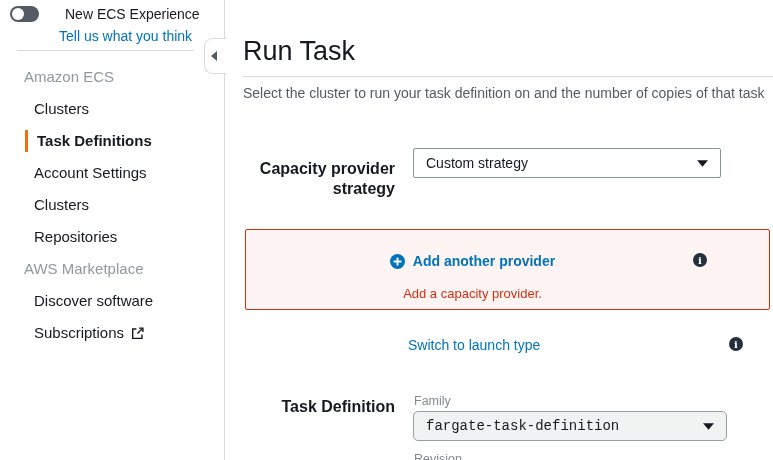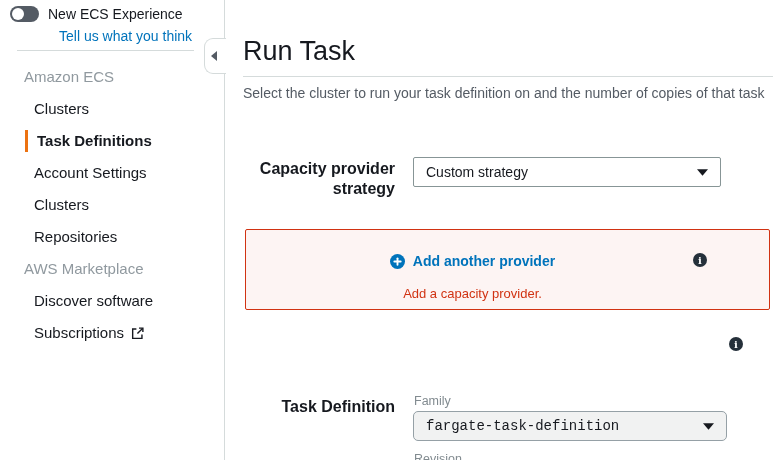--- a/index.html
+++ b/index.html
@@ -7,21 +7,21 @@
   body {
     font-family:"Liberation Sans", sans-serif;
     color:#16191f; background:#ffffff; position:relative;
   }
 
   
   .sidebar {
     position:absolute; left:0; top:0; width:225px; height:460px;
     background:#fff; border-right:1px solid #d5dbdb;
   }
-  .toggle-row { position:absolute; left:10px; top:6px; display:flex; align-items:center; gap:9px; }
+  .toggle-row { position:absolute; left:10px; top:6px; display:flex; align-items:center; gap:26px; }
   .toggle { width:29px; height:16px; border-radius:9px; background:#545b64; position:relative; cursor:pointer; flex:0 0 auto; }
   .toggle-knob { position:absolute; left:2px; top:2px; width:12px; height:12px; border-radius:50%; background:#fff; }
   .toggle-label { font-size:14px; color:#16191f; }
   .feedback-link { position:absolute; left:59px; top:28px; font-size:14px; color:#0073bb; cursor:pointer; text-decoration:none; }
   .sidebar-divider { position:absolute; left:17px; top:50px; width:177px; border-top:1px solid #d5dbdb; }
 
   .nav { position:absolute; left:0; top:61px; right:1px; }
   .nav-row { height:32px; line-height:32px; font-size:15px; white-space:nowrap; }
   .nav-header { padding-left:24px; color:#90999f; }
   .nav-item { padding-left:34px; color:#16191f; cursor:pointer; position:relative; display:flex; align-items:center; gap:7px; }
@@ -48,21 +48,21 @@
 
   .form-label { position:absolute; left:0; width:169px; text-align:right; font-size:16px; font-weight:bold; color:#16191f; line-height:20px; }
   .cap-label { top:159px; }
   .td-label  { top:397px; }
 
   .dropdown {
     position:absolute; height:30px; border:1px solid #879596; background:#fff;
     display:flex; align-items:center; justify-content:space-between;
     padding:0 12px; font-size:14px; color:#16191f; cursor:pointer;
   }
-  .dd-capacity { left:187px; top:157px; width:308px; border-radius:2px; }
+  .dd-capacity { left:187px; top:148px; width:308px; border-radius:2px; }
   .dd-family   { left:187px; top:411px; width:314px; border-radius:5px; background:#f1f2f2; border-color:#95a0a6;font-family:Liberation Mono, monospace; }
 
   .error-box {
     position:absolute; left:19px; top:229px; width:525px; height:81px;
     border:1px solid #d13212; border-radius:2px; background:#fdf4f3;
   }
   .add-provider-row {
     position:absolute; left:0; right:70px; top:23px;
     display:flex; align-items:center; justify-content:center; gap:8px;
     color:#0073bb; font-size:14px; font-weight:bold; cursor:pointer;
@@ -165,20 +165,21 @@
     </div>
     <span class="info-icon info-1">
       <svg width="14" height="14" viewBox="0 0 16 16">
         <circle cx="8" cy="8" r="8" fill="#25303a"></circle>
         <text x="8" y="12.2" font-family="DejaVu Serif, serif" font-size="11.5" font-weight="bold" fill="#fff" text-anchor="middle">i</text>
       </svg>
     </span>
     <div class="error-text">Add a capacity provider.</div>
   </div>
 
+  <a class="switch-link">Switch to launch type</a>
   <span class="info-icon info-2">
     <svg width="14" height="14" viewBox="0 0 16 16">
       <circle cx="8" cy="8" r="8" fill="#25303a"></circle>
       <text x="8" y="12.2" font-family="DejaVu Serif, serif" font-size="11.5" font-weight="bold" fill="#fff" text-anchor="middle">i</text>
     </svg>
   </span>
 
   <div class="form-label td-label">Task Definition</div>
 
   <div class="field-caption caption-family">Family</div>

